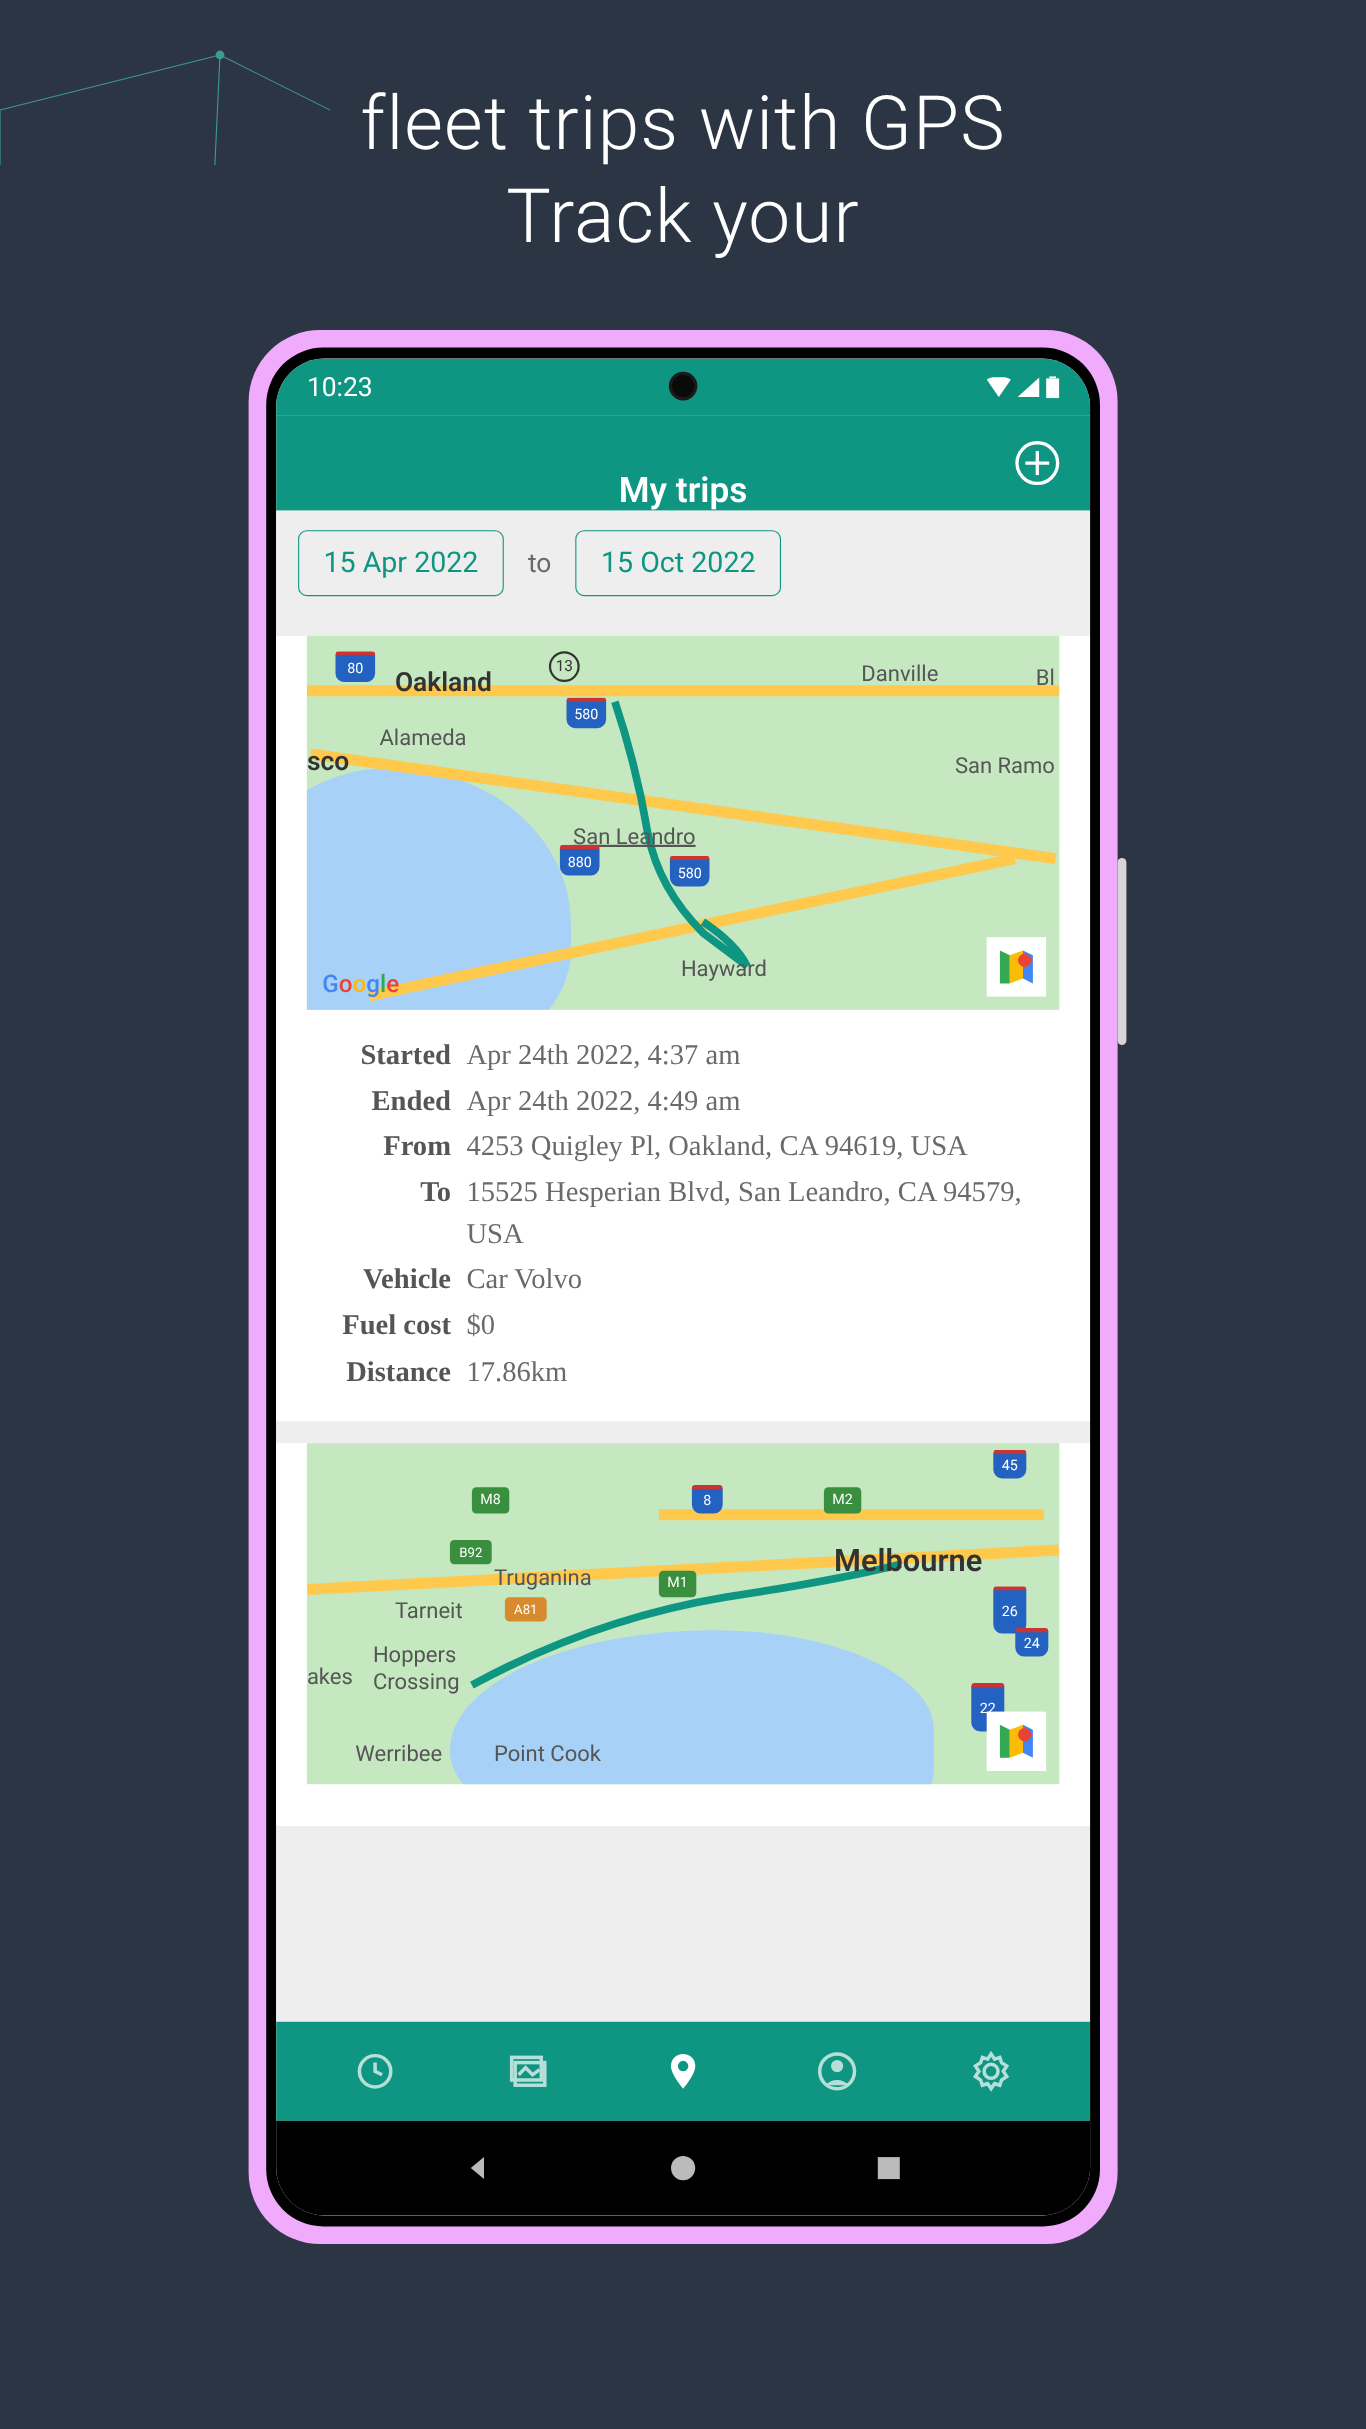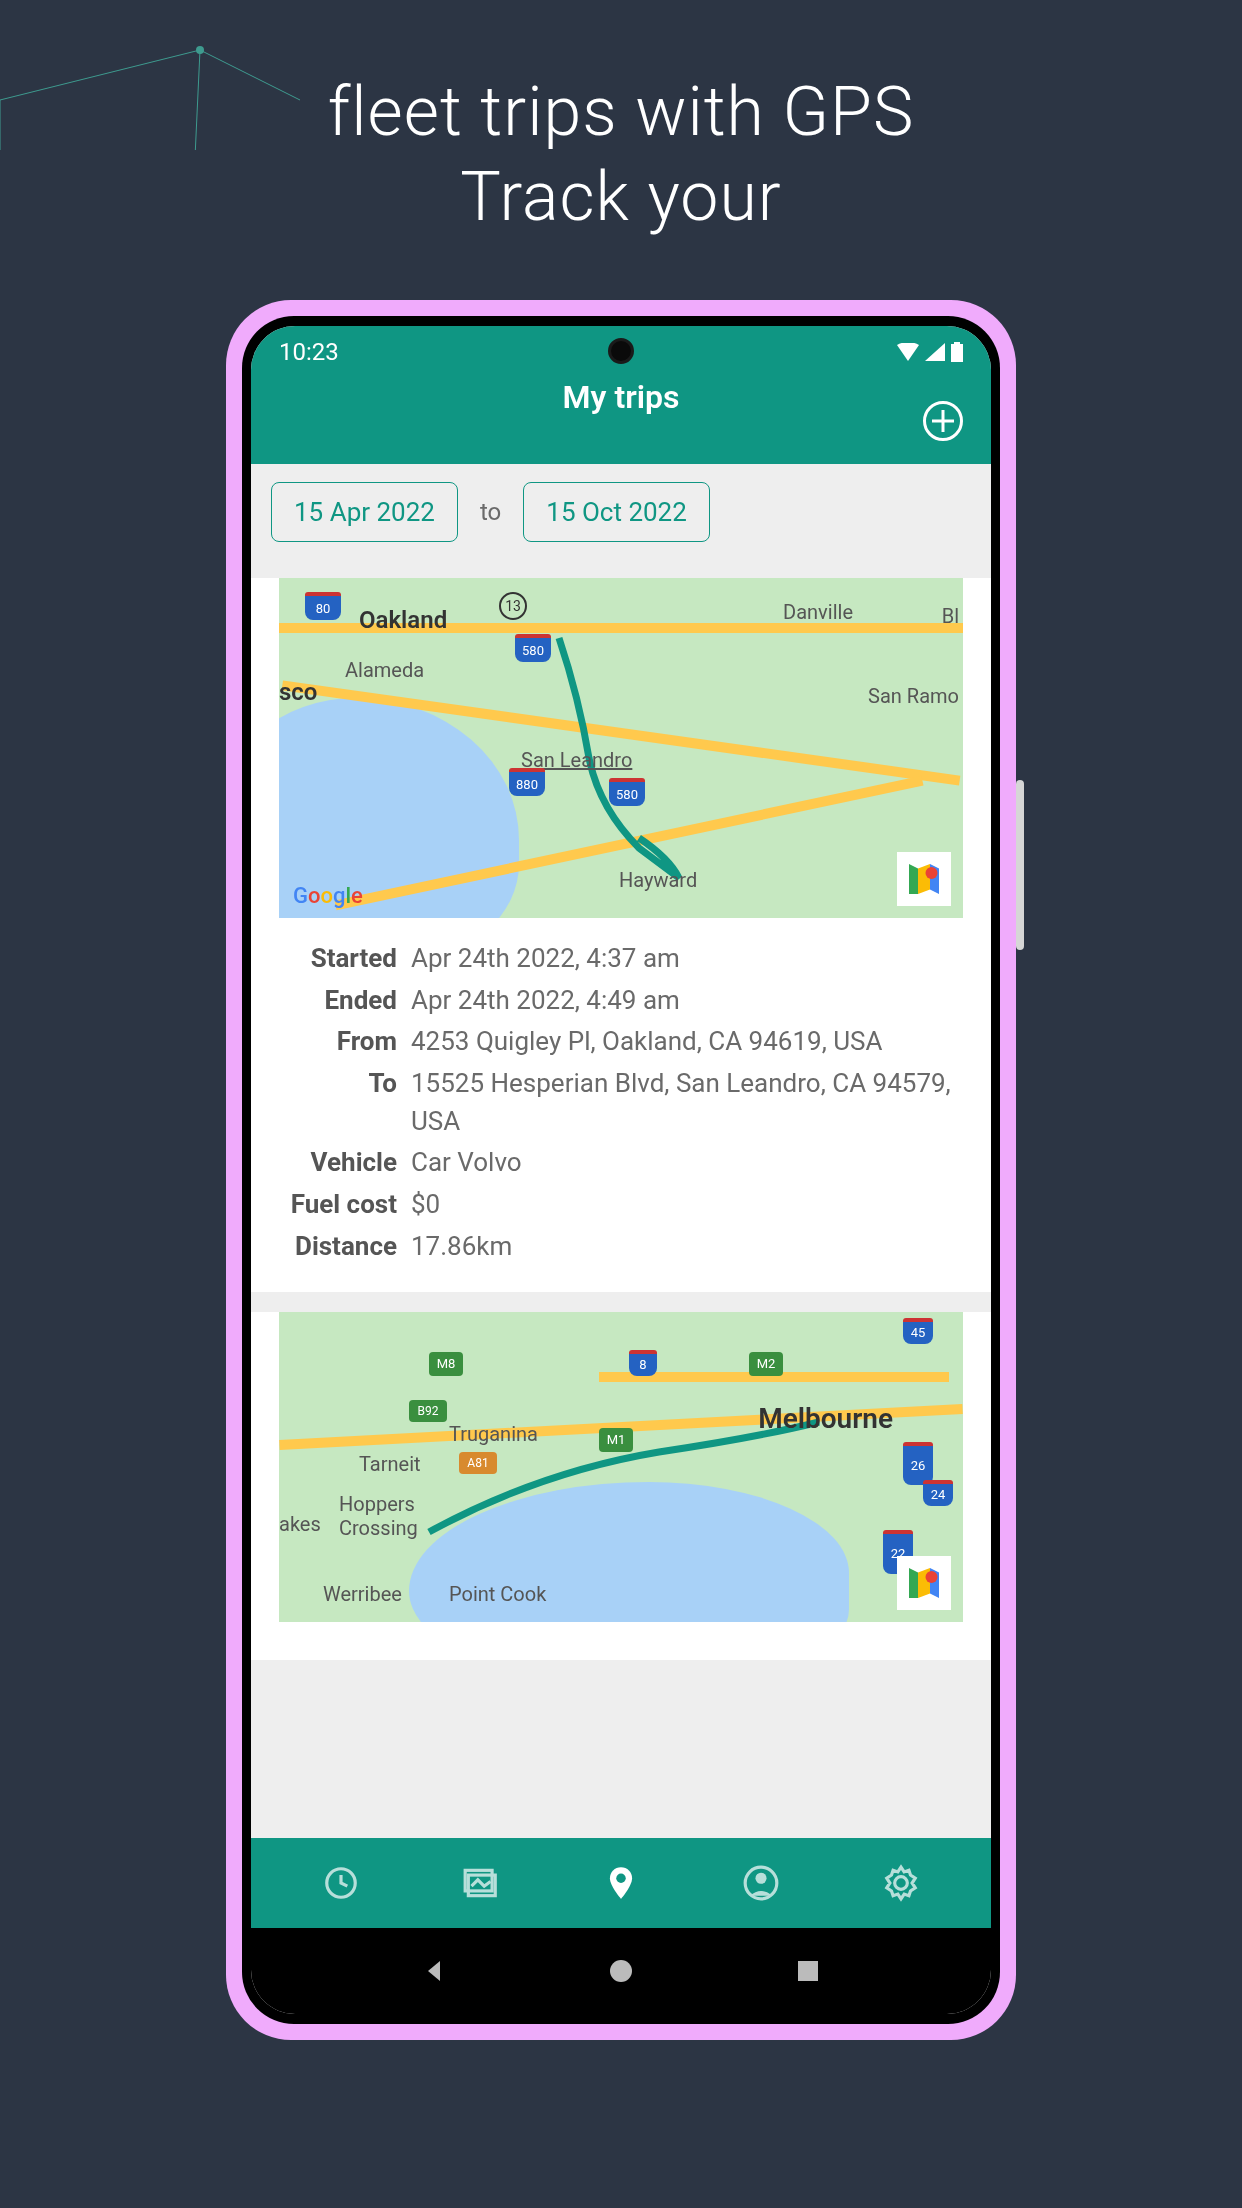--- a/index.html
+++ b/index.html
@@ -98,21 +98,21 @@
   color: #fff;
   font-size: 24px;
 }
 .status-icons { display: flex; gap: 6px; align-items: center; }
 
 
 .app-bar {
   background: #0f9683;
   height: 86px;
   display: flex;
-  align-items: flex-start;
+  align-items: flex-end;
   justify-content: center;
   position: relative;
 }
 .app-title {
   color: #fff;
   font-size: 32px;
   font-weight: 600;
 }
 .add-btn {
   position: absolute;
@@ -237,21 +237,21 @@
   display: flex;
   align-items: center;
   justify-content: center;
   font-size: 13px;
   font-weight: 400;
   color: #fff;
 }
 .shield-blue { background:#2462c2; border-top:4px solid #c33; width:36px; height:28px; border-radius:3px 3px 8px 8px; }
 
 
-.trip-details { padding: 6px 16px 0; }
+.trip-details { padding: 6px 29px 0; font-family: Liberation Serif, serif; }
 .detail-row { display: flex; margin-bottom: 4px; font-size: 26px; line-height: 1.45; }
 .detail-label { width: 130px; text-align: right; margin-right: 14px; font-weight: 700; color: #555; flex-shrink: 0; }
 .detail-value { color: #6a6a6a; flex: 1; }
 
 
 .bottom-nav {
   background: #0f9683;
   height: 90px;
   display: flex;
   align-items: center;

